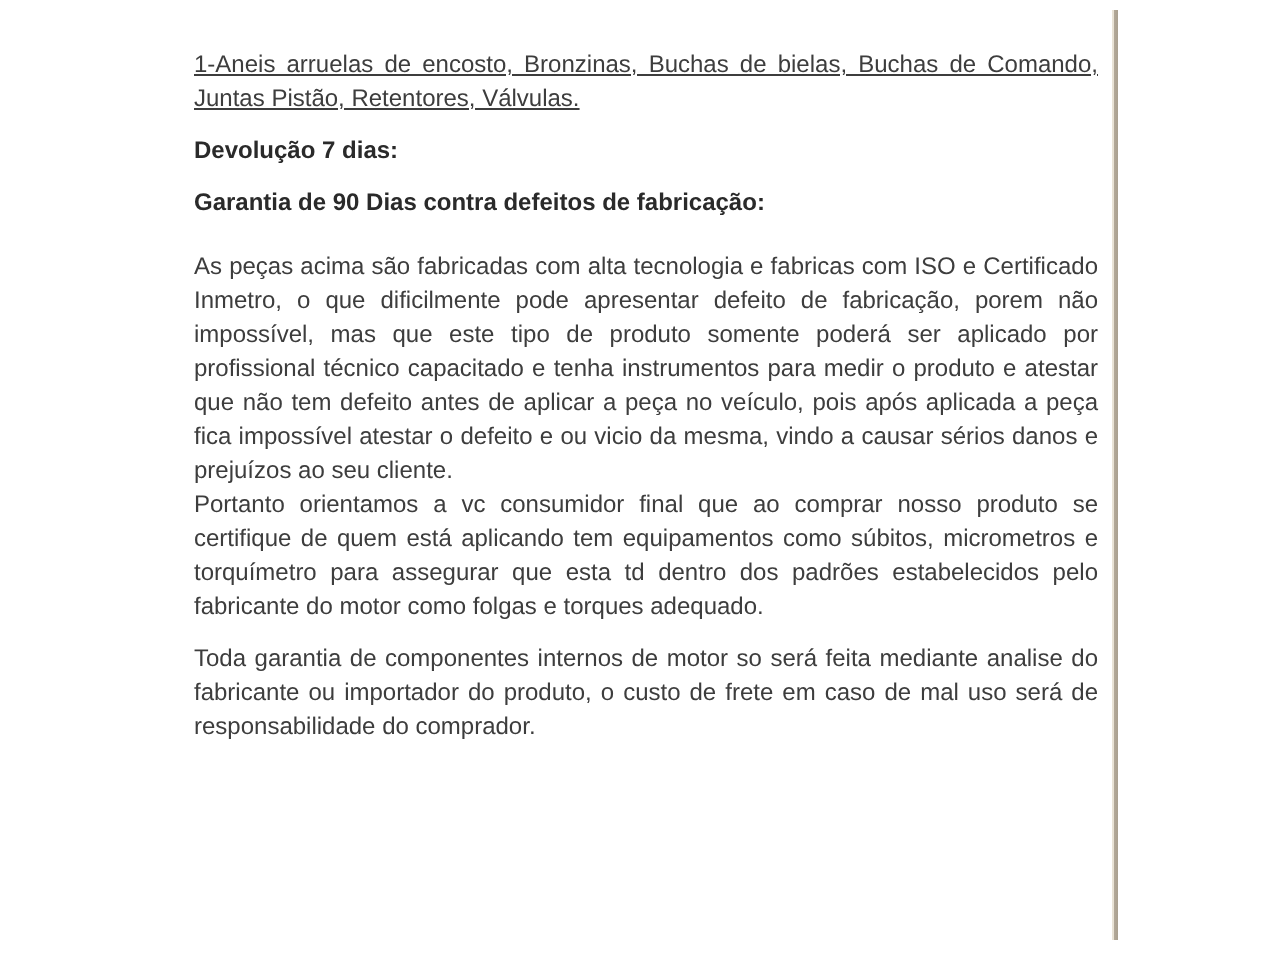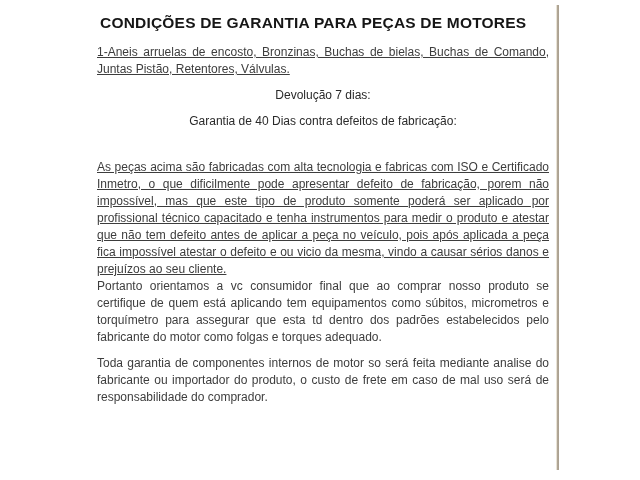--- a/index.html
+++ b/index.html
@@ -38,51 +38,49 @@
     text-align: justify;
   }
   .para.first {
     margin-top: 11px;
     text-decoration: underline;
   }
   .para.tight {
     margin-top: 0;
   }
   .para.heading {
-    font-weight: normal;
+    font-weight: bold;
     color: #2a2a2a;
-    text-align: center;
+    text-align: left;
   }
   .para.gap-lg {
-    margin-top: 29px;
-    text-decoration: underline;
+    margin-top: 15px;
   }
   .vline {
     position: absolute;
     left: 556px;
     top: 5px;
     width: 3px;
     height: 465px;
     background: linear-gradient(90deg, #e9e3d6 0px, #e9e3d6 1px, #b3a999 1px, #a99f8f 3px);
   }
 </style>
 </head>
 <body>
 
 <div class="page">
   <div class="content">
-    <h1 class="title">CONDIÇÕES DE GARANTIA PARA PEÇAS DE MOTORES</h1>
 
     <p class="para first">1-Aneis arruelas de encosto, Bronzinas, Buchas de bielas, Buchas de Comando, Juntas Pistão, Retentores, Válvulas.</p>
 
 
     <p class="para heading">Devolução 7 dias:</p>
 
 
-    <p class="para heading">Garantia de 40 Dias contra defeitos de fabricação:</p>
+    <p class="para heading">Garantia de 90 Dias contra defeitos de fabricação:</p>
 
     <p class="para gap-lg">As peças acima são fabricadas com alta tecnologia e fabricas com ISO e Certificado Inmetro, o que dificilmente pode apresentar defeito de fabricação, porem não impossível, mas que este tipo de produto somente poderá ser aplicado por profissional técnico capacitado e tenha instrumentos para medir o produto e atestar que não tem defeito antes de aplicar a peça no veículo, pois após aplicada a peça fica impossível atestar o defeito e ou vicio da mesma, vindo a causar sérios danos e prejuízos ao seu cliente.</p>
 
     <p class="para tight">Portanto orientamos a vc consumidor final que ao comprar nosso produto se certifique de quem está aplicando tem equipamentos como súbitos, micrometros e torquímetro para assegurar que esta td dentro dos padrões estabelecidos pelo fabricante do motor como folgas e torques adequado.</p>
 
     <p class="para">Toda garantia de componentes internos de motor so será feita mediante analise do fabricante ou importador do produto, o custo de frete em caso de mal uso será de responsabilidade do comprador.</p>
   </div>
 
   <div class="vline"></div>
 </div>

